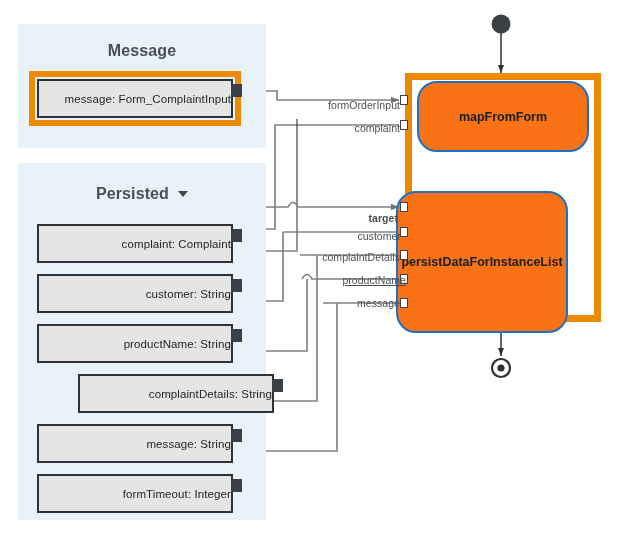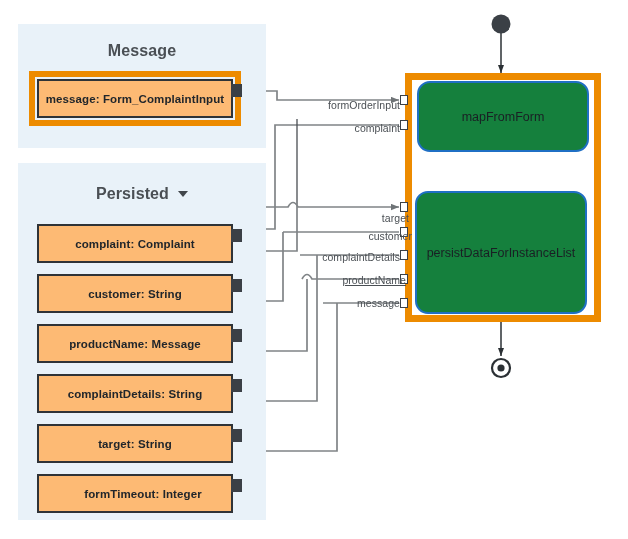--- a/index.html
+++ b/index.html
@@ -53,28 +53,28 @@
     border-right: 5.5px solid transparent;
     border-top: 6px solid #41464b;
   }
 
   
   .var-box {
     position: absolute;
     left: 37px;
     width: 196px;
     height: 39px;
-    background: #fdba74;
+    background: #e5e5e5;
     border: 2.4px solid #2f3337;
     box-sizing: border-box;
     display: flex;
     align-items: center;
-    justify-content: center;
+    justify-content: flex-end;
     font-size: 11.5px;
-    font-weight: bold;
+    font-weight: normal;
     color: #21262b;
     letter-spacing: .1px;
   }
   .var-box.highlighted {
     outline: 6px solid #ED8B00;
     outline-offset: 2px;
   }
   
   .port-sq {
     position: absolute;
@@ -91,33 +91,33 @@
     left: 405px;
     top: 73px;
     width: 196px;
     height: 249px;
     border: 7px solid #ED8B00;
     background: #ffffff;
     box-sizing: border-box;
   }
   .task-node {
     position: absolute;
-    background: #15803d;
+    background: #f97316;
     border: 2.6px solid #1F6FC4;
-    border-radius: 13px;
+    border-radius: 20px;
     box-sizing: border-box;
     display: flex;
     align-items: center;
     justify-content: center;
     font-size: 12.5px;
-    font-weight: normal;
+    font-weight: bold;
     color: #1a1f24;
   }
   #node-mapfromform { left: 417px; top: 81px;  width: 172px; height: 71px; }
-  #node-persist     { left: 415px; top: 191px; width: 172px; height: 123px; }
+  #node-persist     { left: 396px; top: 191px; width: 172px; height: 142px; }
 
   
   .in-port {
     position: absolute;
     width: 8px;
     height: 10px;
     background: #ffffff;
     border: 1.5px solid #3b4046;
     box-sizing: border-box;
   }
@@ -218,29 +218,29 @@
 
 <div class="var-box" style="top:224px;">
   <span>complaint: Complaint</span>
   <span class="port-sq"></span>
 </div>
 <div class="var-box" style="top:274px;">
   <span>customer: String</span>
   <span class="port-sq"></span>
 </div>
 <div class="var-box" style="top:324px;">
-  <span>productName: Message</span>
-  <span class="port-sq"></span>
-</div>
-<div class="var-box" style="top:374px;">
+  <span>productName: String</span>
+  <span class="port-sq"></span>
+</div>
+<div class="var-box" style="top:374px;margin-left:41px;">
   <span>complaintDetails: String</span>
   <span class="port-sq"></span>
 </div>
 <div class="var-box" style="top:424px;">
-  <span>target: String</span>
+  <span>message: String</span>
   <span class="port-sq"></span>
 </div>
 <div class="var-box" style="top:474px;padding-left:16px;">
   <span>formTimeout: Integer</span>
   <span class="port-sq"></span>
 </div>
 
 <div id="flow-container"></div>
 
 <div class="task-node" id="node-mapfromform">
@@ -253,17 +253,17 @@
 <div class="in-port" style="left:400px; top:95px;"></div>
 <div class="in-port" style="left:400px; top:120px;"></div>
 <div class="in-port" style="left:400px; top:202px;"></div>
 <div class="in-port" style="left:400px; top:227px;"></div>
 <div class="in-port" style="left:400px; top:250px;"></div>
 <div class="in-port" style="left:400px; top:274px;"></div>
 <div class="in-port" style="left:400px; top:298px;"></div>
 
 <div class="edge-label" style="left:276px; top:80px;  width:124px;">formOrderInput</div>
 <div class="edge-label" style="left:276px; top:103px; width:124px;">complaint</div>
-<div class="edge-label" style="left:285px; top:193px; width:124px;">target</div>
-<div class="edge-label" style="left:288px; top:211px; width:124px;">customer</div>
+<div class="edge-label" style="left:274px; top:193px; width:124px;font-weight:bold;">target</div>
+<div class="edge-label" style="left:277px; top:211px; width:124px;">customer</div>
 <div class="edge-label" style="left:276px; top:232px; width:124px;">complaintDetails</div>
 <div class="edge-label" style="left:282px; top:255px; width:124px;text-decoration:underline;">productName</div>
 <div class="edge-label" style="left:276px; top:278px; width:124px;">message</div>
 
 </body></html>

